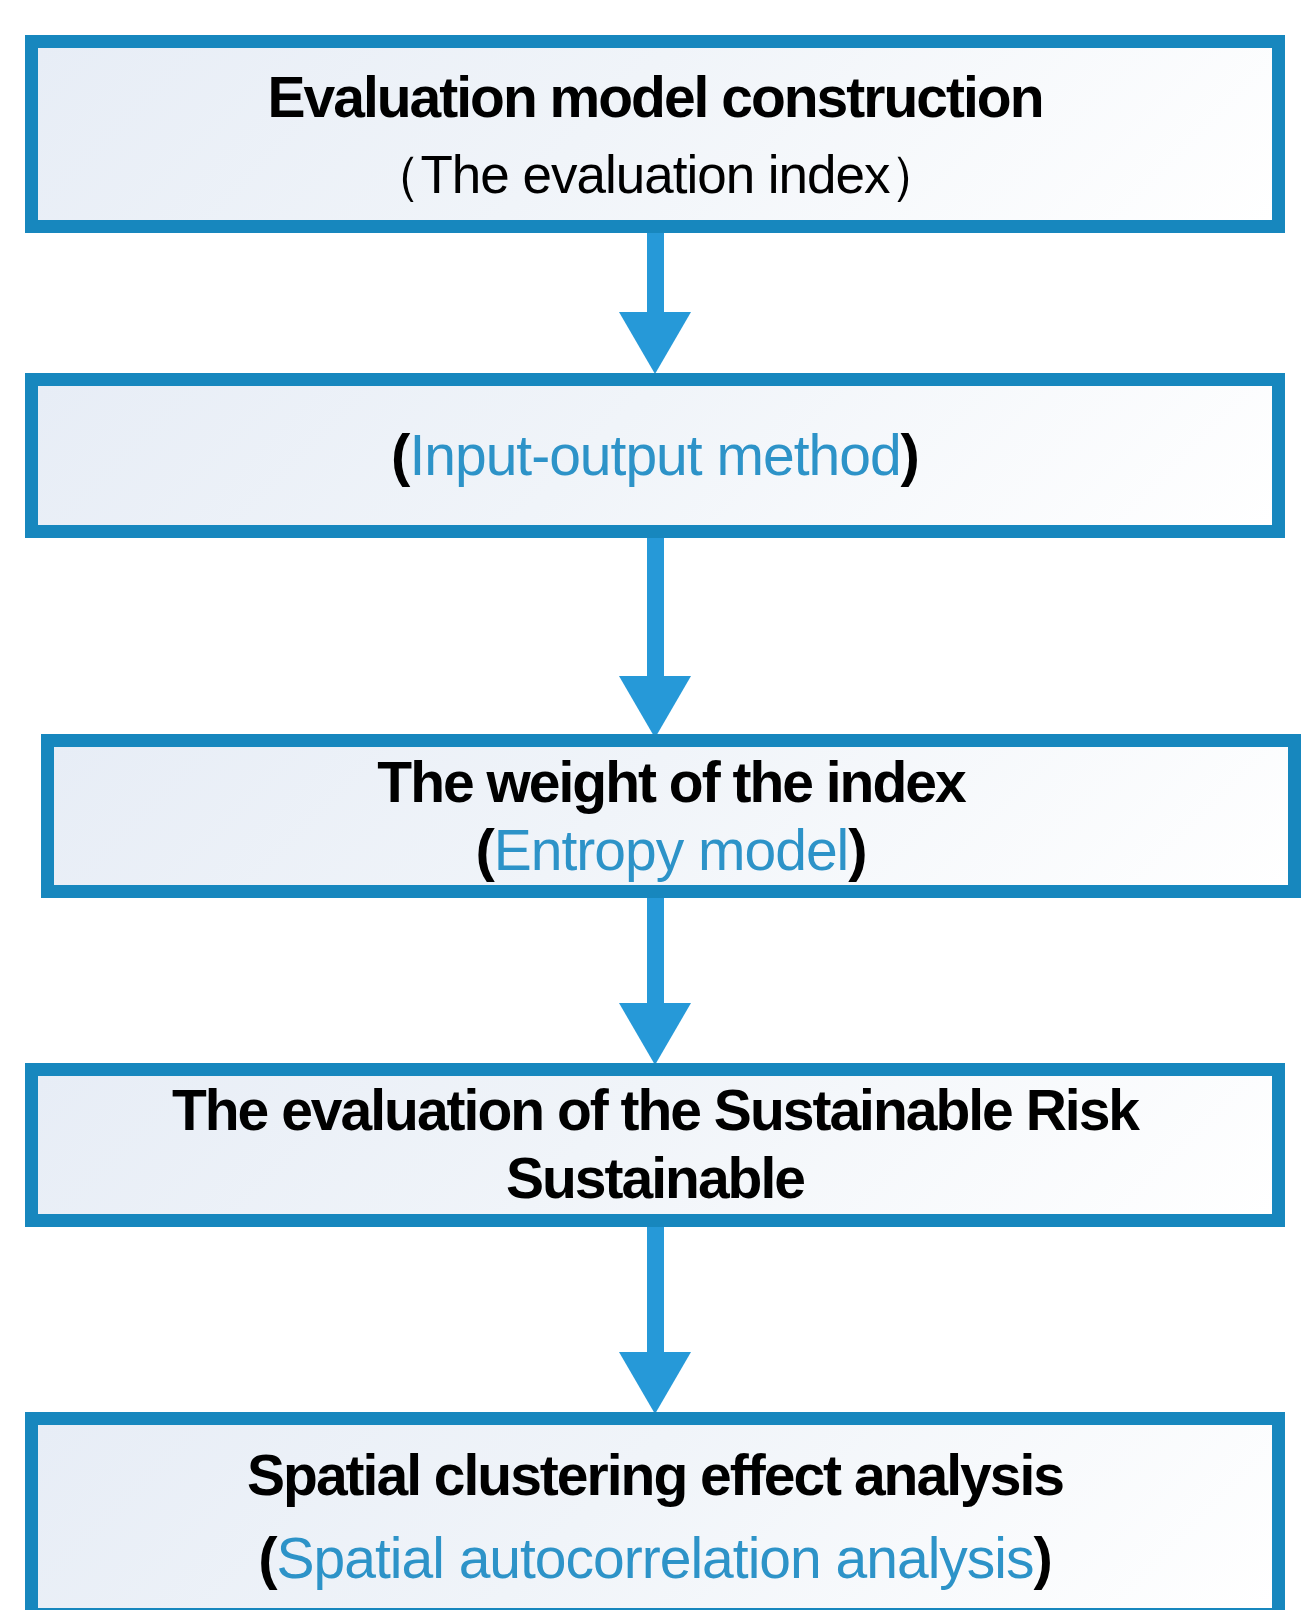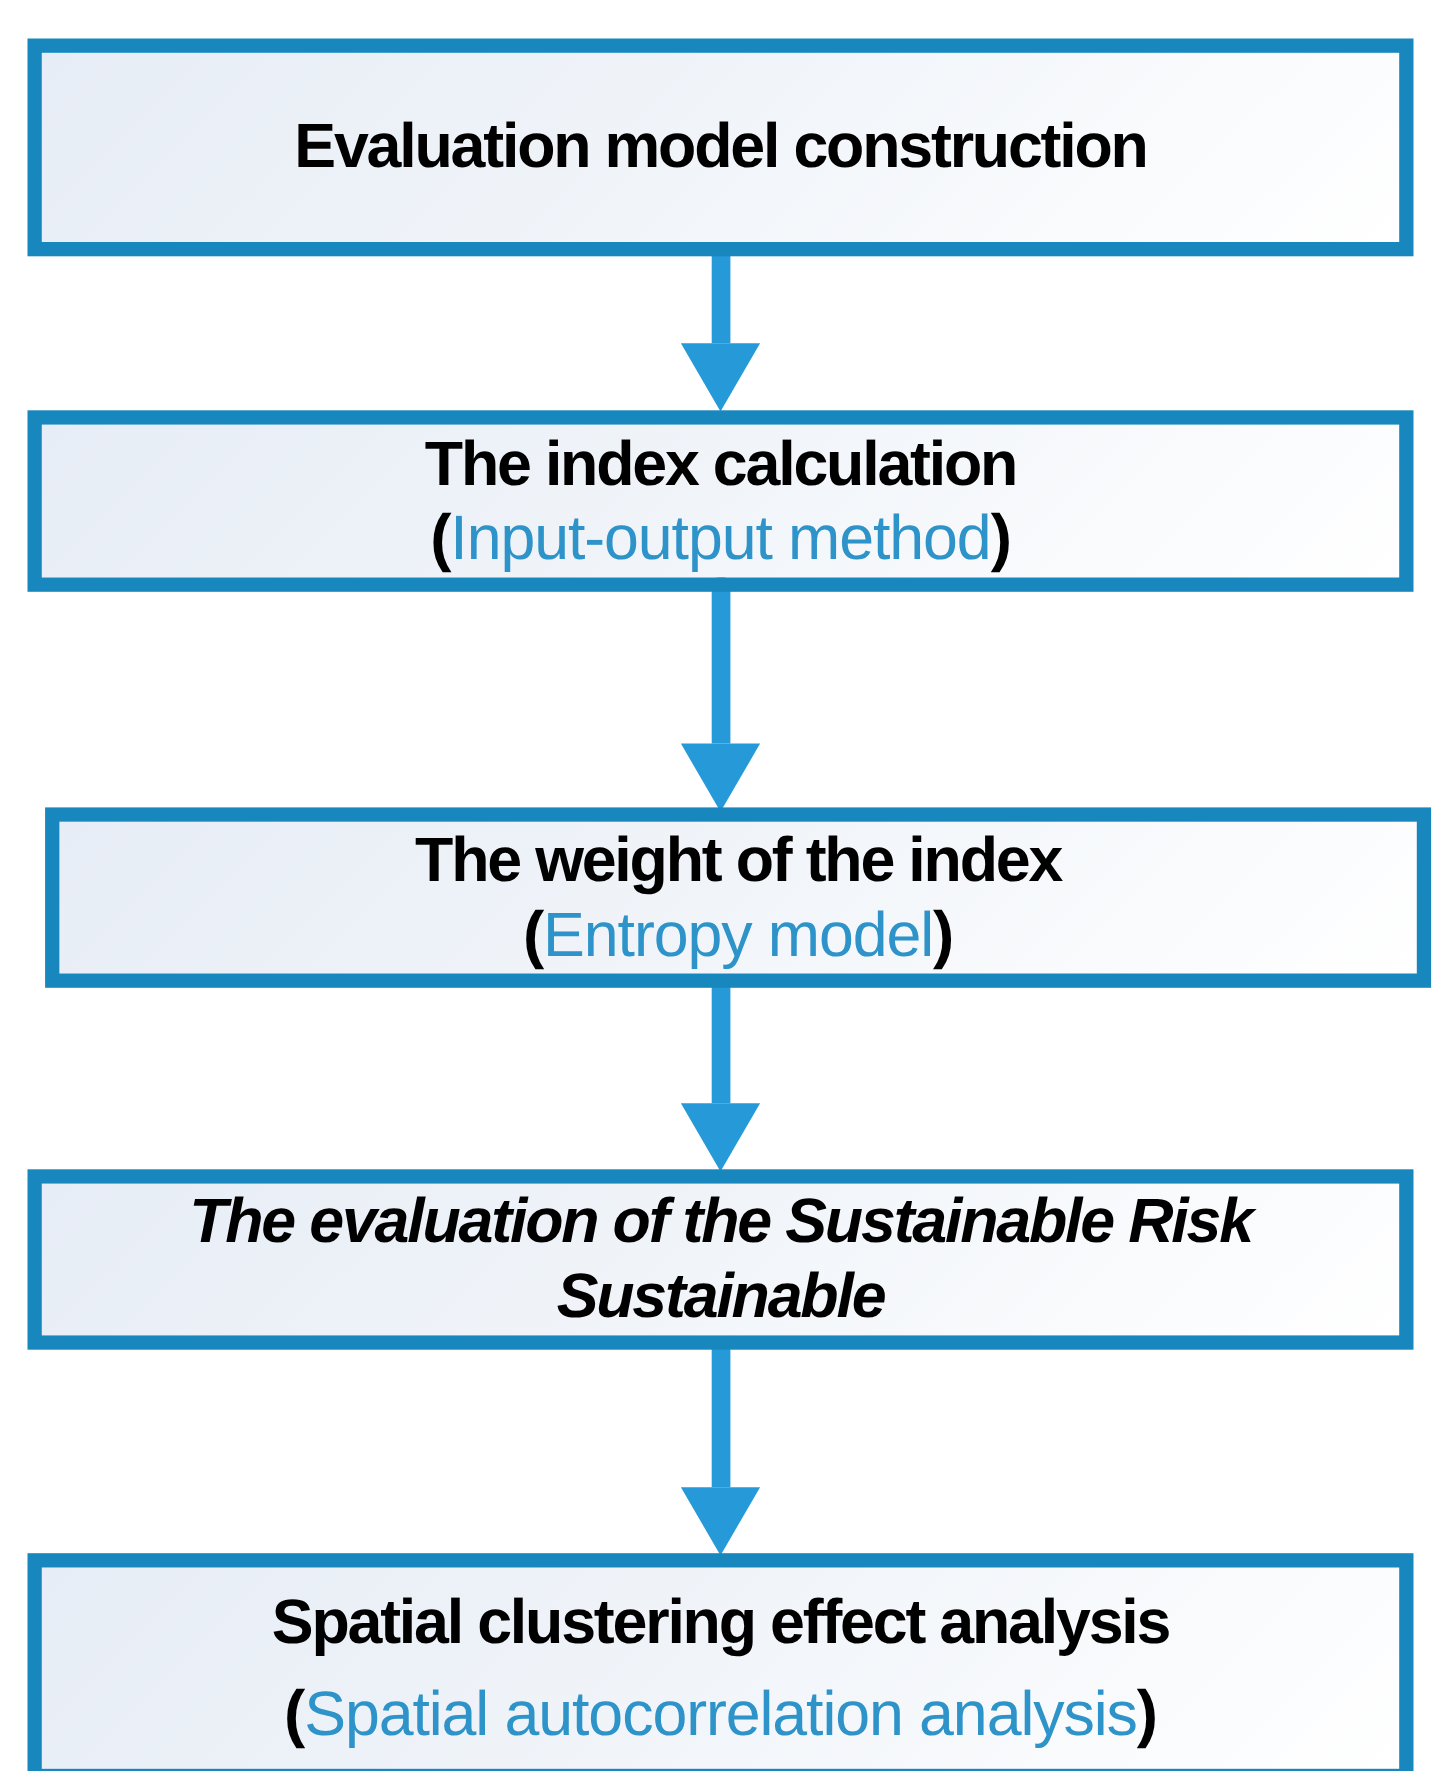--- a/index.html
+++ b/index.html
@@ -10,21 +10,21 @@
   .box{
     position:absolute;left:25px;width:1260px;box-sizing:border-box;
     border:13px solid var(--border,#1787BE);
     background:linear-gradient(135deg,#E7EDF6 0%,#F0F4F9 45%,#FFFFFF 100%);
     display:flex;flex-direction:column;align-items:center;justify-content:space-evenly;
     text-align:right;z-index:1;
   }
   .b1{top:35px;height:198px;}
   .b2{top:373px;height:165px;}
   .b3{top:734px;height:164px;margin-left:16px;}
-  .b4{top:1063px;height:164px;font-style:italic;}
+  .b4{top:1063px;height:164px;}
   .b5{top:1412px;height:209px;}
 
   .arrow{
     position:absolute;left:25px;width:1260px;z-index:0;
     display:flex;flex-direction:column;align-items:center;
   }
   .a1{top:222px;height:152px;}
   .a2{top:524px;height:214px;}
   .a3{top:889px;height:176px;}
   .a4{top:1217px;height:197px;}
@@ -45,29 +45,29 @@
   }
   .subtitle .accent{color:var(--accent,#2D93C8);font-size:57px;}
   .subtitle .paren{font-weight:700;font-size:58px;}
   .subtitle.plain .paren{font-weight:400;font-size:53px;}
 </style>
 </head>
 <body style="--border: #1787BE; --arrow: #2699D8; --accent: #2D93C8; --title: #000000;">
 
 <div class="box b1">
   <div class="title">Evaluation model construction</div>
+  <div class="subtitle plain"><span class="paren">（</span><span>The evaluation index</span><span class="paren">）</span></div>
 </div>
 
 <div class="arrow a1">
   <div class="shaft"></div>
   <div class="head"></div>
 </div>
 
 <div class="box b2">
-  <div class="title">The index calculation</div>
   <div class="subtitle"><span class="paren">(</span><span class="accent">Input-output method</span><span class="paren">)</span></div>
 </div>
 
 <div class="arrow a2">
   <div class="shaft"></div>
   <div class="head"></div>
 </div>
 
 <div class="box b3">
   <div class="title">The weight of the index</div>

